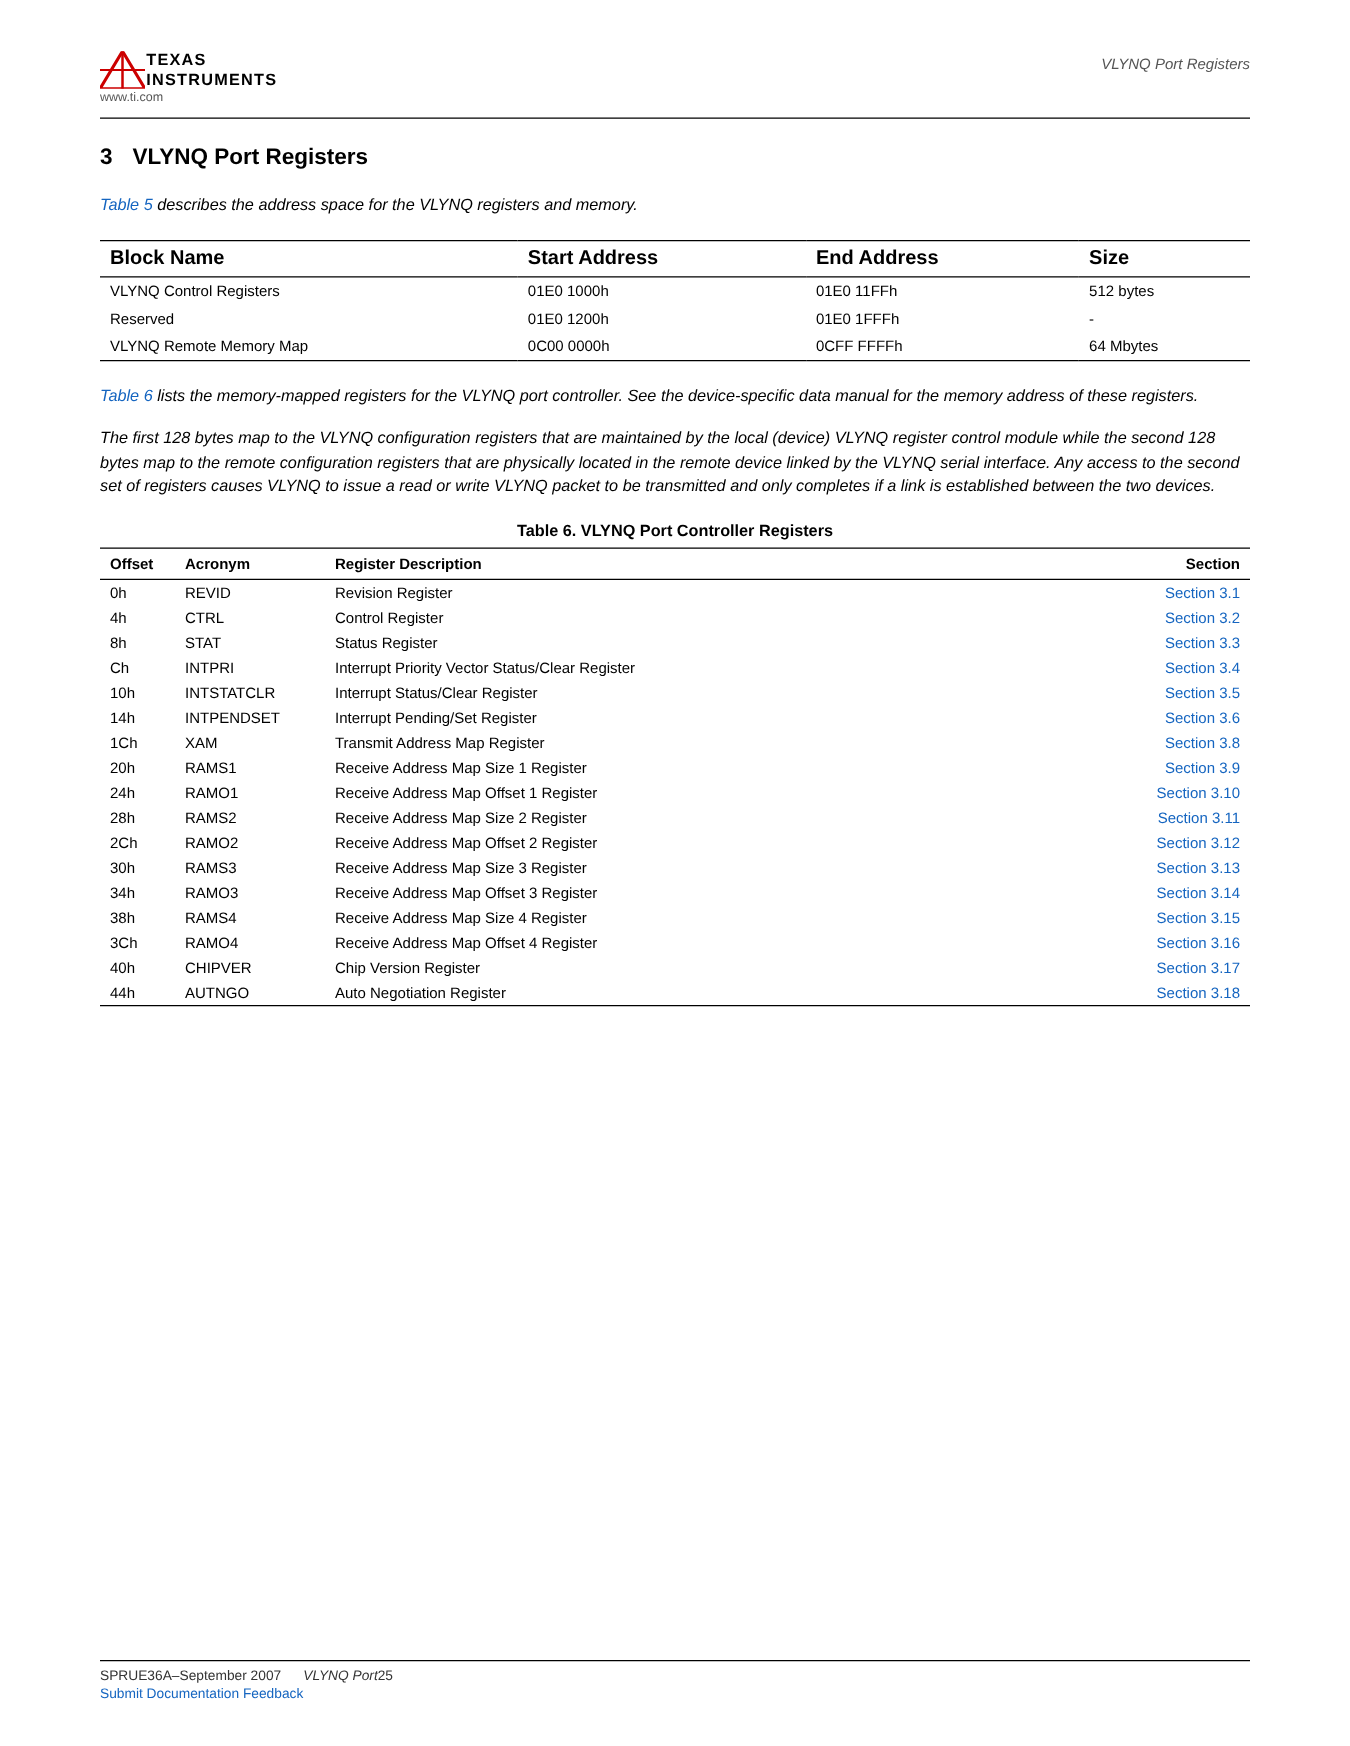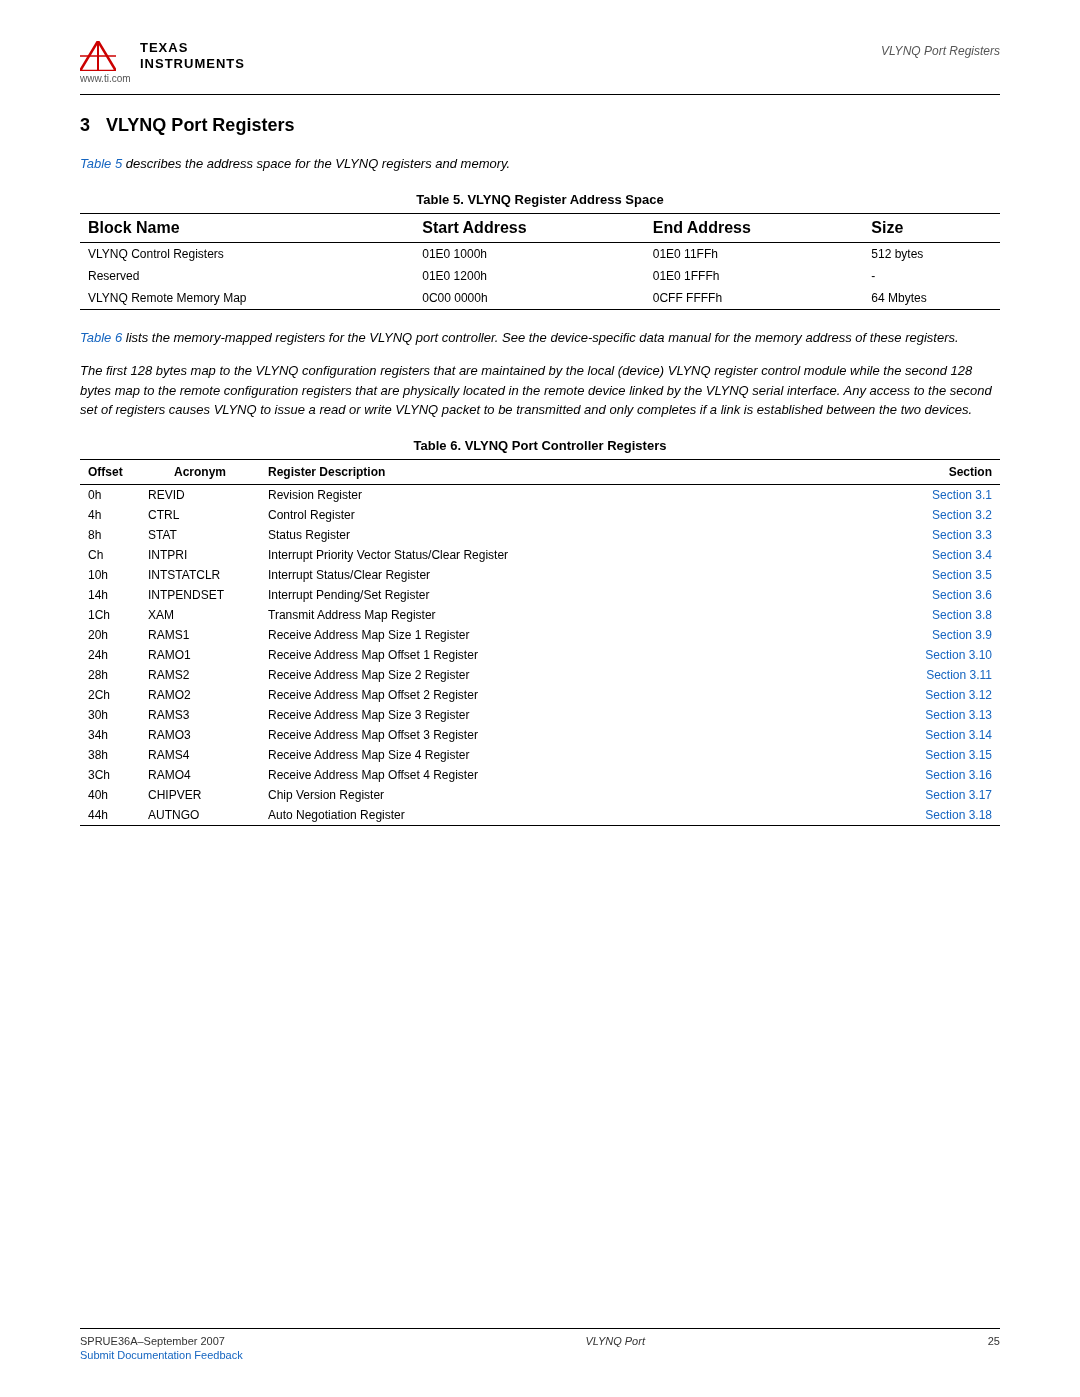--- a/index.html
+++ b/index.html
@@ -31,21 +31,21 @@
     }
 
     .logo-area {
       display: flex;
       flex-direction: column;
     }
 
     .logo-box {
       display: flex;
       align-items: center;
-      gap: 24px;
+      gap: 1px;
     }
 
     .logo-icon {
       width: 36px;
       height: 30px;
     }
 
     .logo-text {
       font-size: 13px;
       font-weight: bold;
@@ -150,39 +150,38 @@
       padding: 3px 8px;
       font-size: 12px;
       border-bottom: none;
     }
 
     .table6 tr:last-child td {
       border-bottom: 1.5px solid #000;
     }
 
     .table6 .col-offset { width: 60px; }
-    .table6 .col-acronym { width: 120px; text-align: center; }
+    .table6 .col-acronym { width: 120px; }
     .table6 .col-desc { width: auto; }
     .table6 .col-section { width: 100px; text-align: right; }
 
     .table6 td.section-link {
       color: #1565C0;
       text-align: right;
     }
 
     
     .footer {
       position: absolute;
       bottom: 36px;
       left: 80px;
       right: 80px;
       border-top: 1px solid #000;
       padding-top: 6px;
       display: flex;
-      justify-content: space-between;
       align-items: flex-start;
     }
 
     .footer-left {
       font-size: 11px;
       color: #333;
       display: flex;
       flex-direction: column;
       gap: 2px;
     }
@@ -232,21 +231,20 @@
     <span class="section-number">3</span>
     <span class="section-title">VLYNQ Port Registers</span>
   </div>
 
   <div class="paragraph">
     <a class="link-blue" href="#">Table 5</a>
     <span>describes the address space for the VLYNQ registers and memory.</span>
   </div>
 
   <div class="table-container">
-    <div class="table-title">Table 5. VLYNQ Register Address Space</div>
     <table class="table5">
       <thead>
         <tr>
           <th>Block Name</th>
           <th>Start Address</th>
           <th>End Address</th>
           <th>Size</th>
         </tr>
       </thead>
       <tbody id="table5-body">

